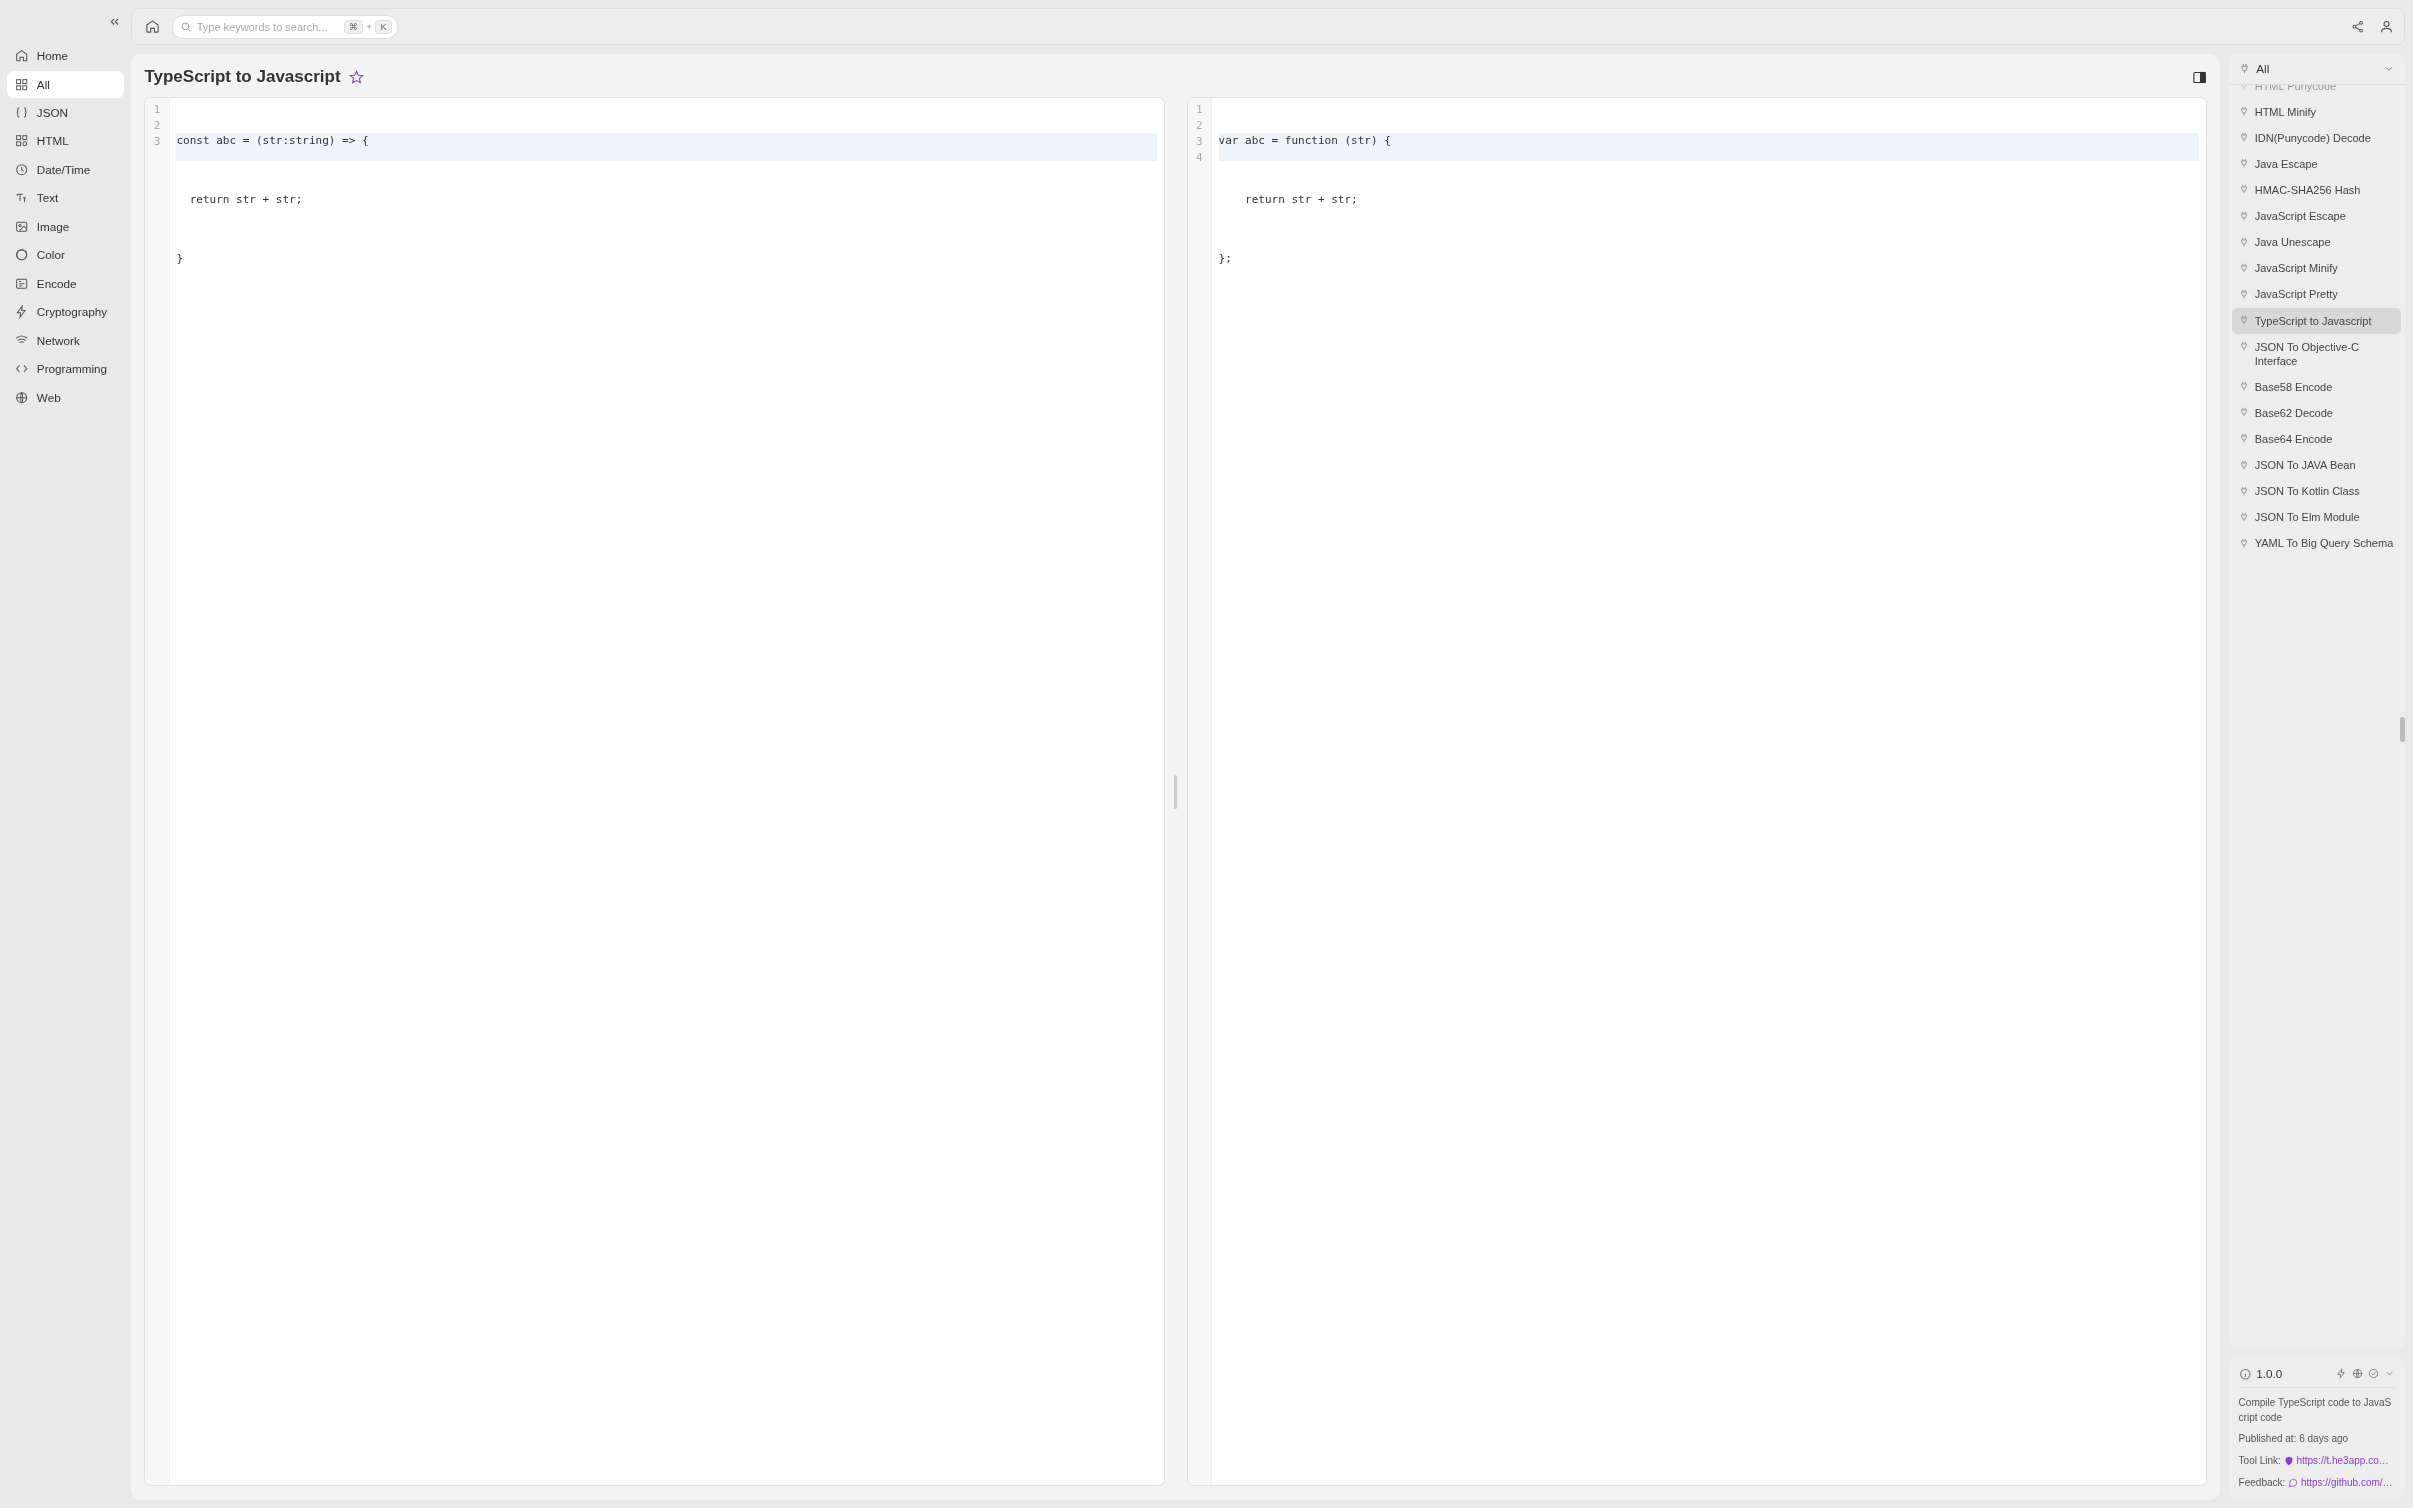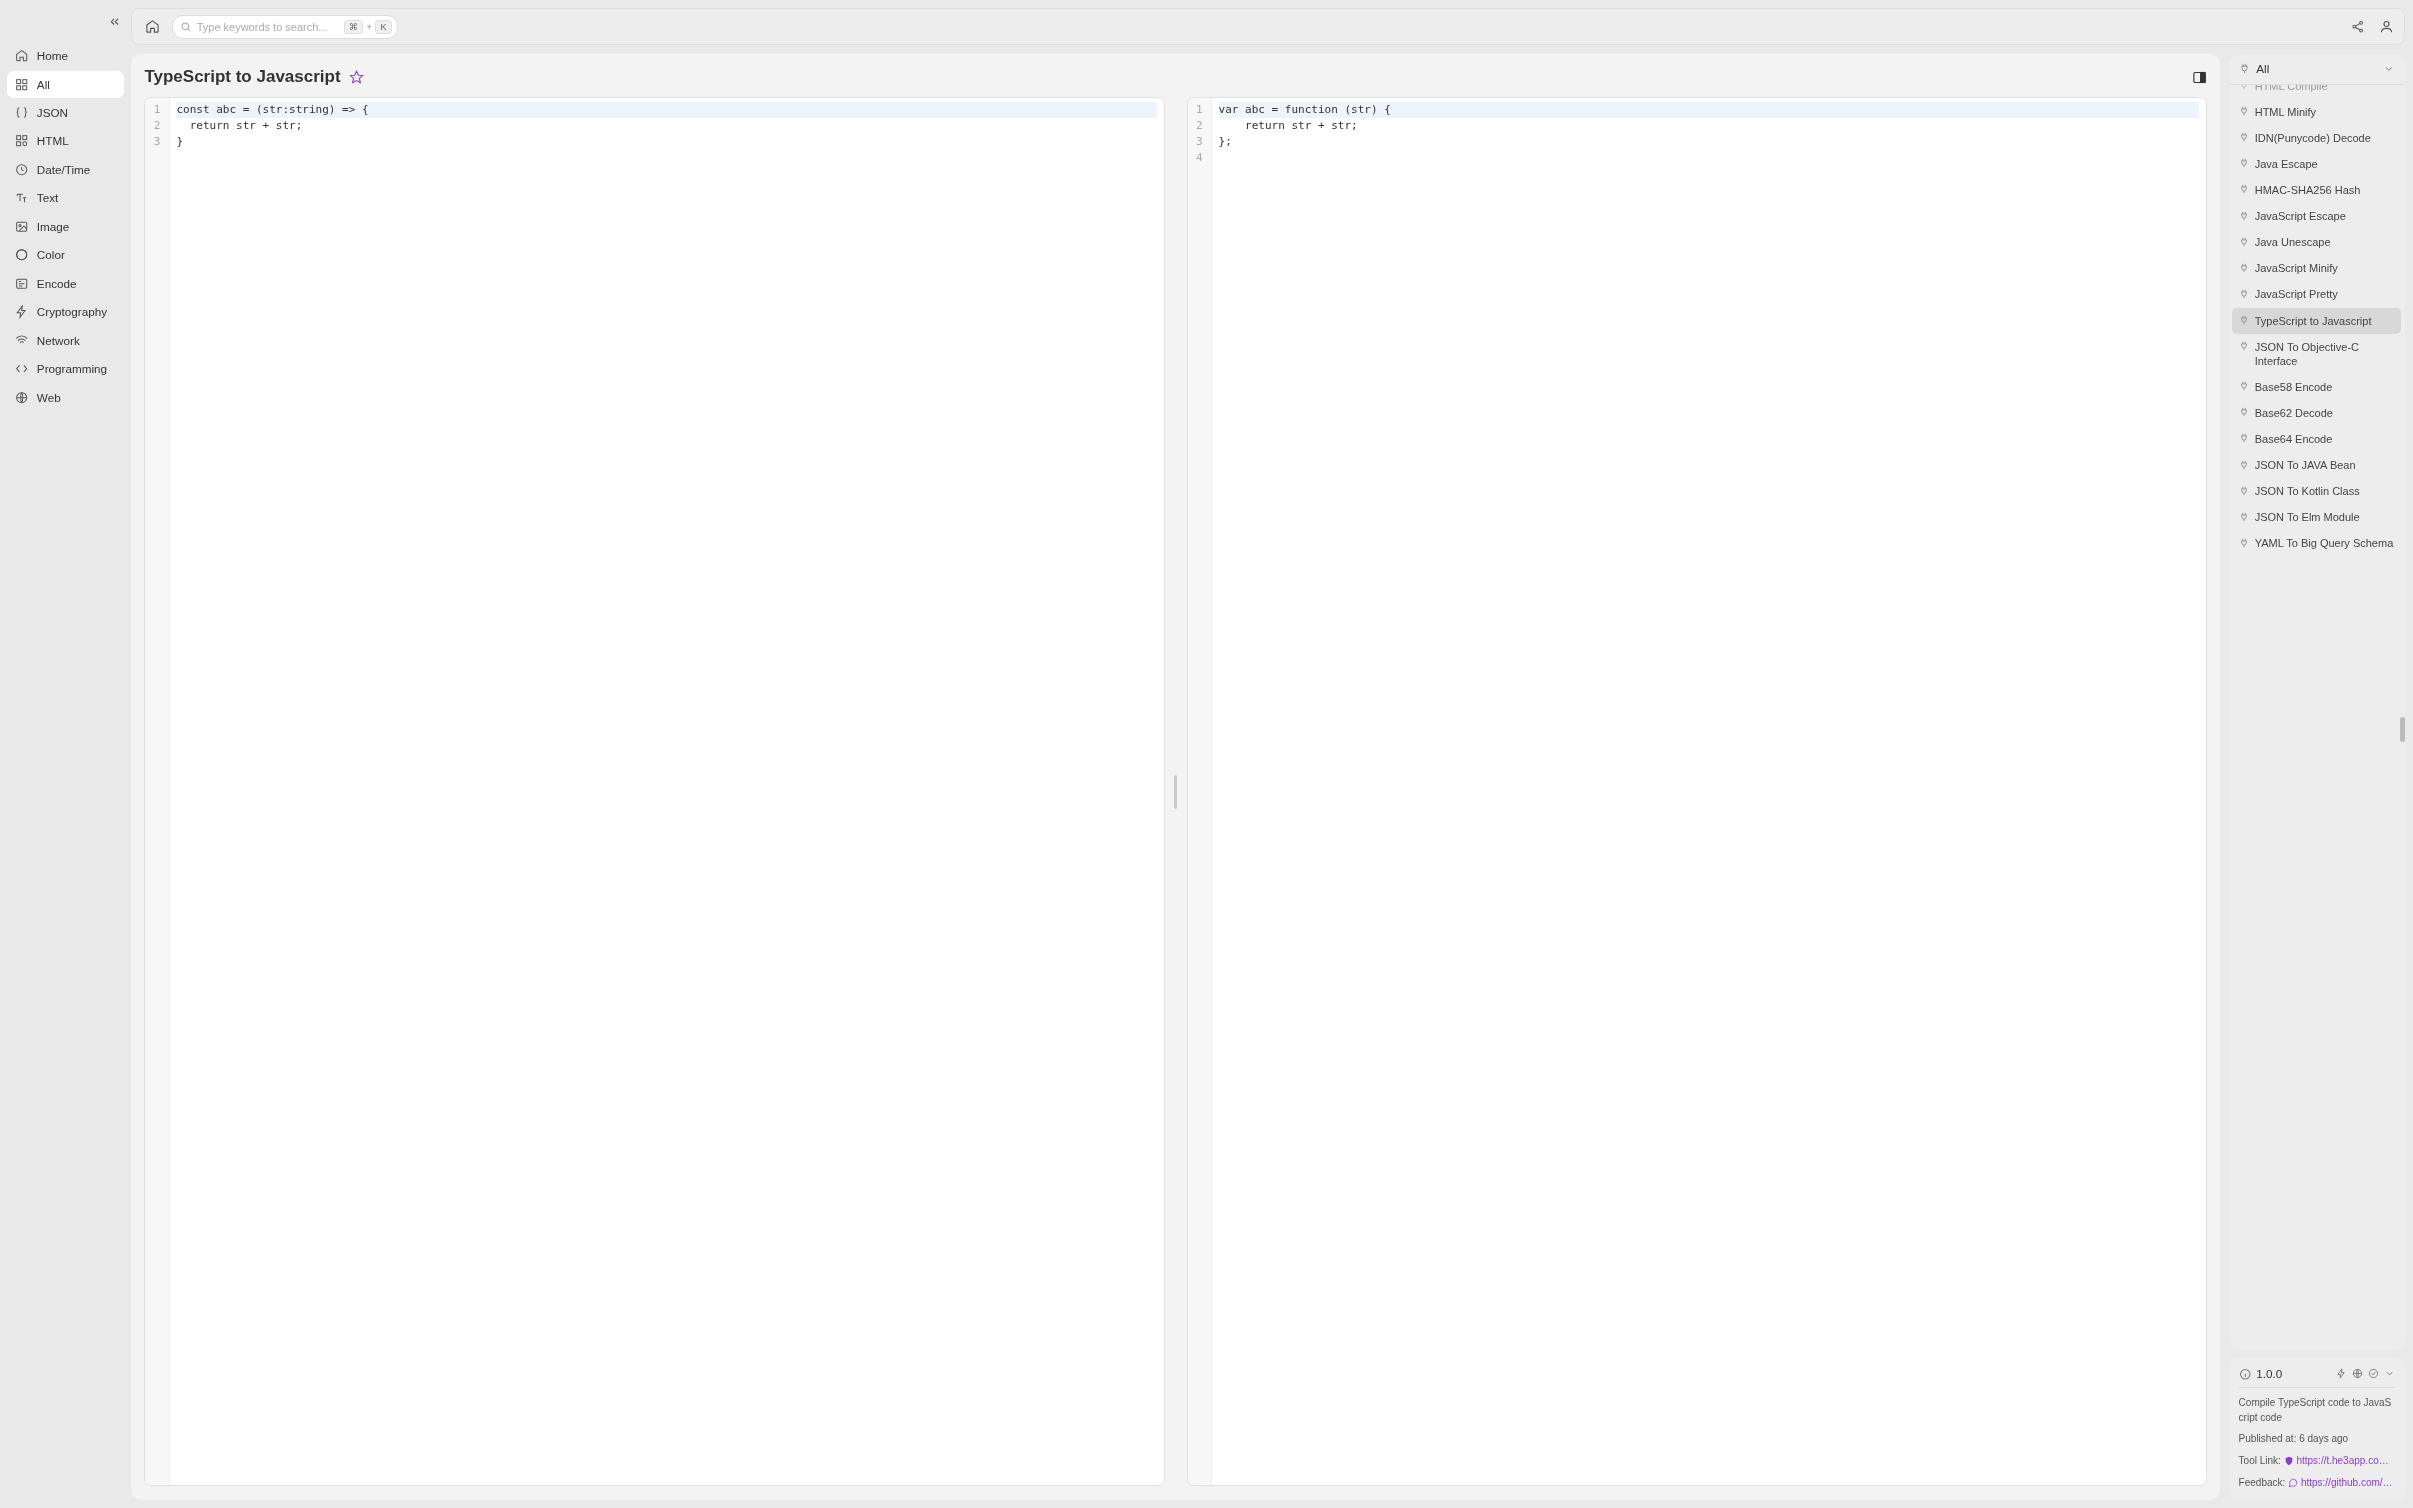--- a/index.html
+++ b/index.html
@@ -32,21 +32,21 @@
     
     .editors { flex: 1; display: flex; gap: 8.4px; min-height: 0; align-items: stretch; position: relative; }
     .editor-panel { flex: 1; background: #fff; border-radius: 6.7px; display: flex; flex-direction: column; border: 0.8px solid #e0e0e0; overflow: hidden; }
     .editor-toolbar { padding: 8.4px; display: flex; gap: 6.7px; }
     .btn-purple { background: #8b1fc9; color: #fff; border: none; border-radius: 5px; padding: 5.9px 10px; font-size: 11px; font-weight: 500; display: flex; align-items: center; gap: 5px; cursor: pointer; }
     .btn-purple svg { width: 11.7px; height: 11.7px; }
     .code-area { flex: 1; display: flex; font-family: 'Menlo', 'Consolas', monospace; font-size: 11px; overflow: auto; }
     .gutter { background: #f7f7f7; color: #aaa; padding: 3.4px 8.4px; text-align: right; user-select: none; border-right: 0.8px solid #eee; }
     .gutter div { height: 16px; line-height: 16px; }
     .code-lines { flex: 1; padding: 3.4px 6.7px; }
-    .code-lines .line { height: 16px; line-height: 16px; white-space: pre; }
+    .code-lines .line { height: 28px; line-height: 16px; white-space: pre; margin-top: 31px; }
     .code-lines .line.hl { background: #eef4fb; }
     .divider { width: 5px; display: flex; align-items: center; justify-content: center; cursor: col-resize; }
     .divider-handle { width: 3.4px; height: 34px; background: #ccc; border-radius: 1.7px; }
     
     .sidebar-right { width: 176px; display: flex; flex-direction: column; gap: 8.4px; }
     .right-panel { background: #ededed; border-radius: 8.4px; flex: 1; display: flex; flex-direction: column; min-height: 0; overflow: hidden; }
     .filter-row { padding: 8.4px 10px; display: flex; align-items: center; gap: 6.7px; border-bottom: 0.8px solid #ddd; }
     .filter-label { flex: 1; font-size: 11.7px; }
     .tool-list { flex: 1; overflow-y: auto; padding: 3.4px; position: relative; }
     .tool-item { display: flex; align-items: flex-start; gap: 5px; padding: 5.9px 6.7px; border-radius: 5px; cursor: pointer; font-size: 11px; color: #444; }
@@ -306,21 +306,21 @@
               </svg>
           </span>
         </div>
         <div class="tool-list" id="tool-list">
           <div class="tool-item" style="opacity: 0.5; margin-top: -15px;">
               <span class="plug">
                 <svg width="10" height="10" viewBox="0 0 24 24" fill="none" stroke="currentColor" stroke-width="2">
                   <path d="M9 2v5M15 2v5M6 7h12l-1 5a5 5 0 01-10 0L6 7zM12 17v5"></path>
                 </svg>
               </span>
-              <span class="tool-label">HTML Compile</span>
+              <span class="tool-label">HTML Punycode</span>
             </div>
             <div class="tool-item">
               <span class="plug">
                 <svg width="10" height="10" viewBox="0 0 24 24" fill="none" stroke="currentColor" stroke-width="2">
                   <path d="M9 2v5M15 2v5M6 7h12l-1 5a5 5 0 01-10 0L6 7zM12 17v5"></path>
                 </svg>
               </span>
               <span class="tool-label">HTML Minify</span>
             </div>
             <div class="tool-item">

